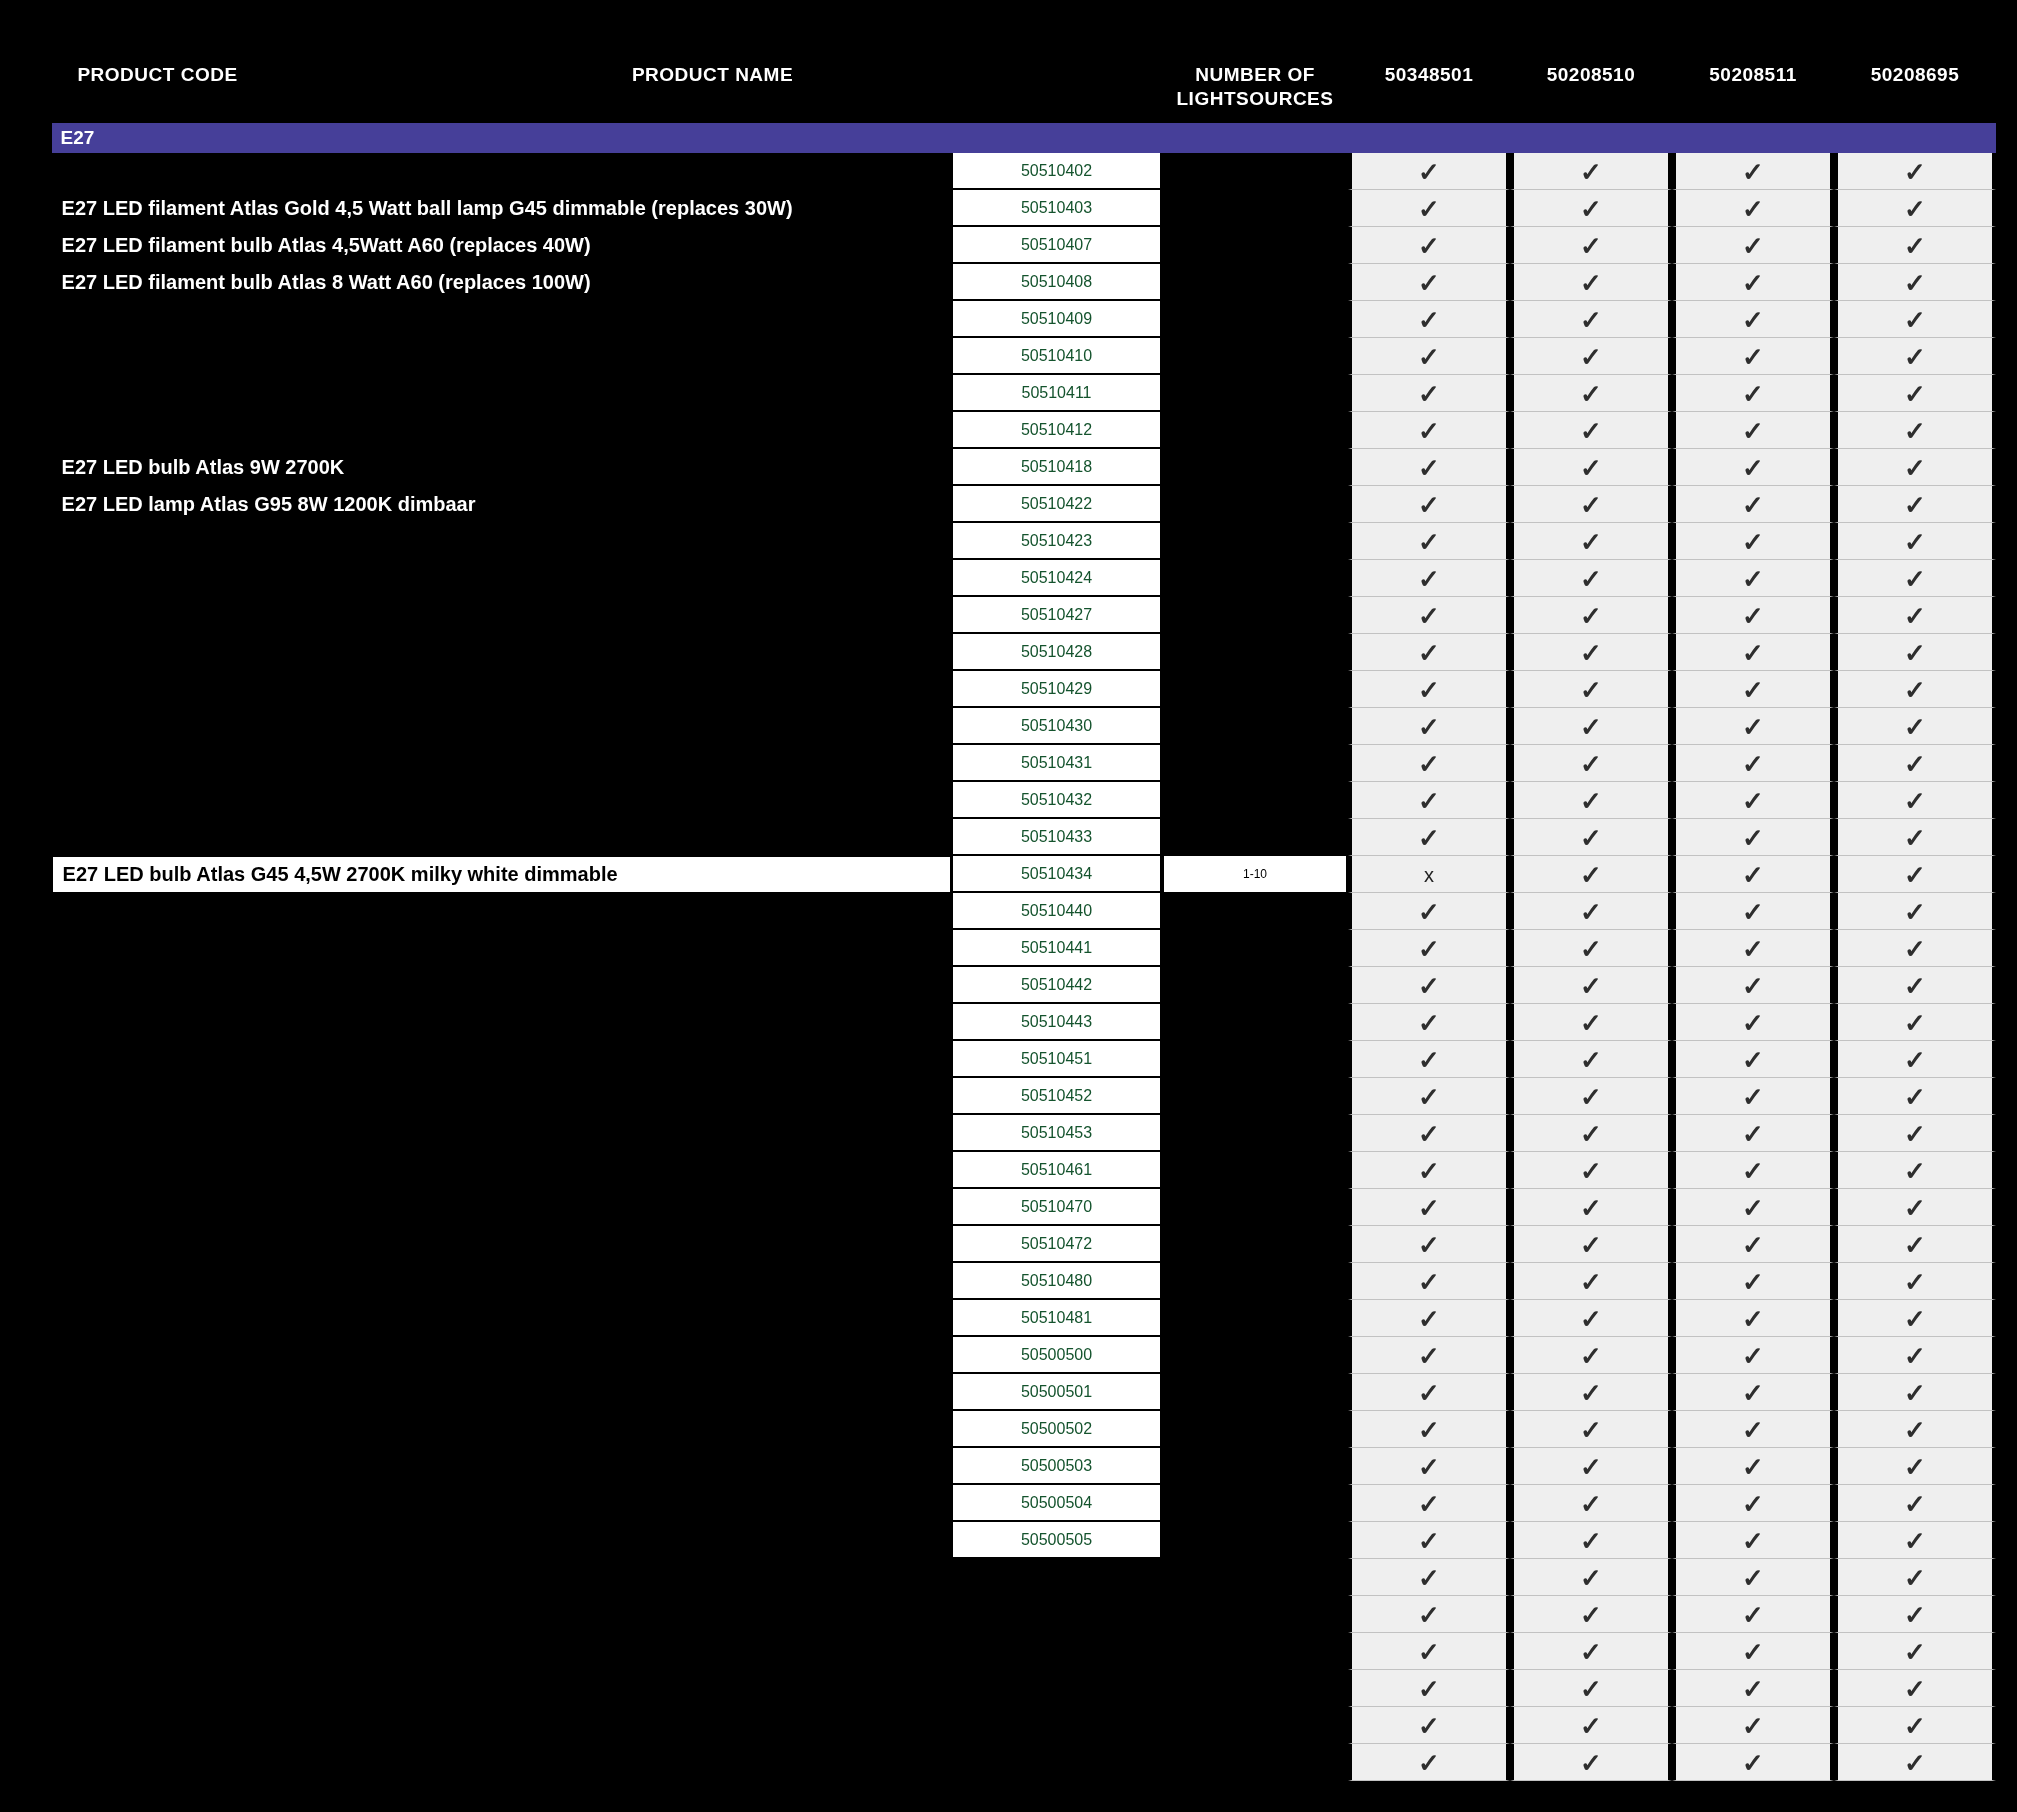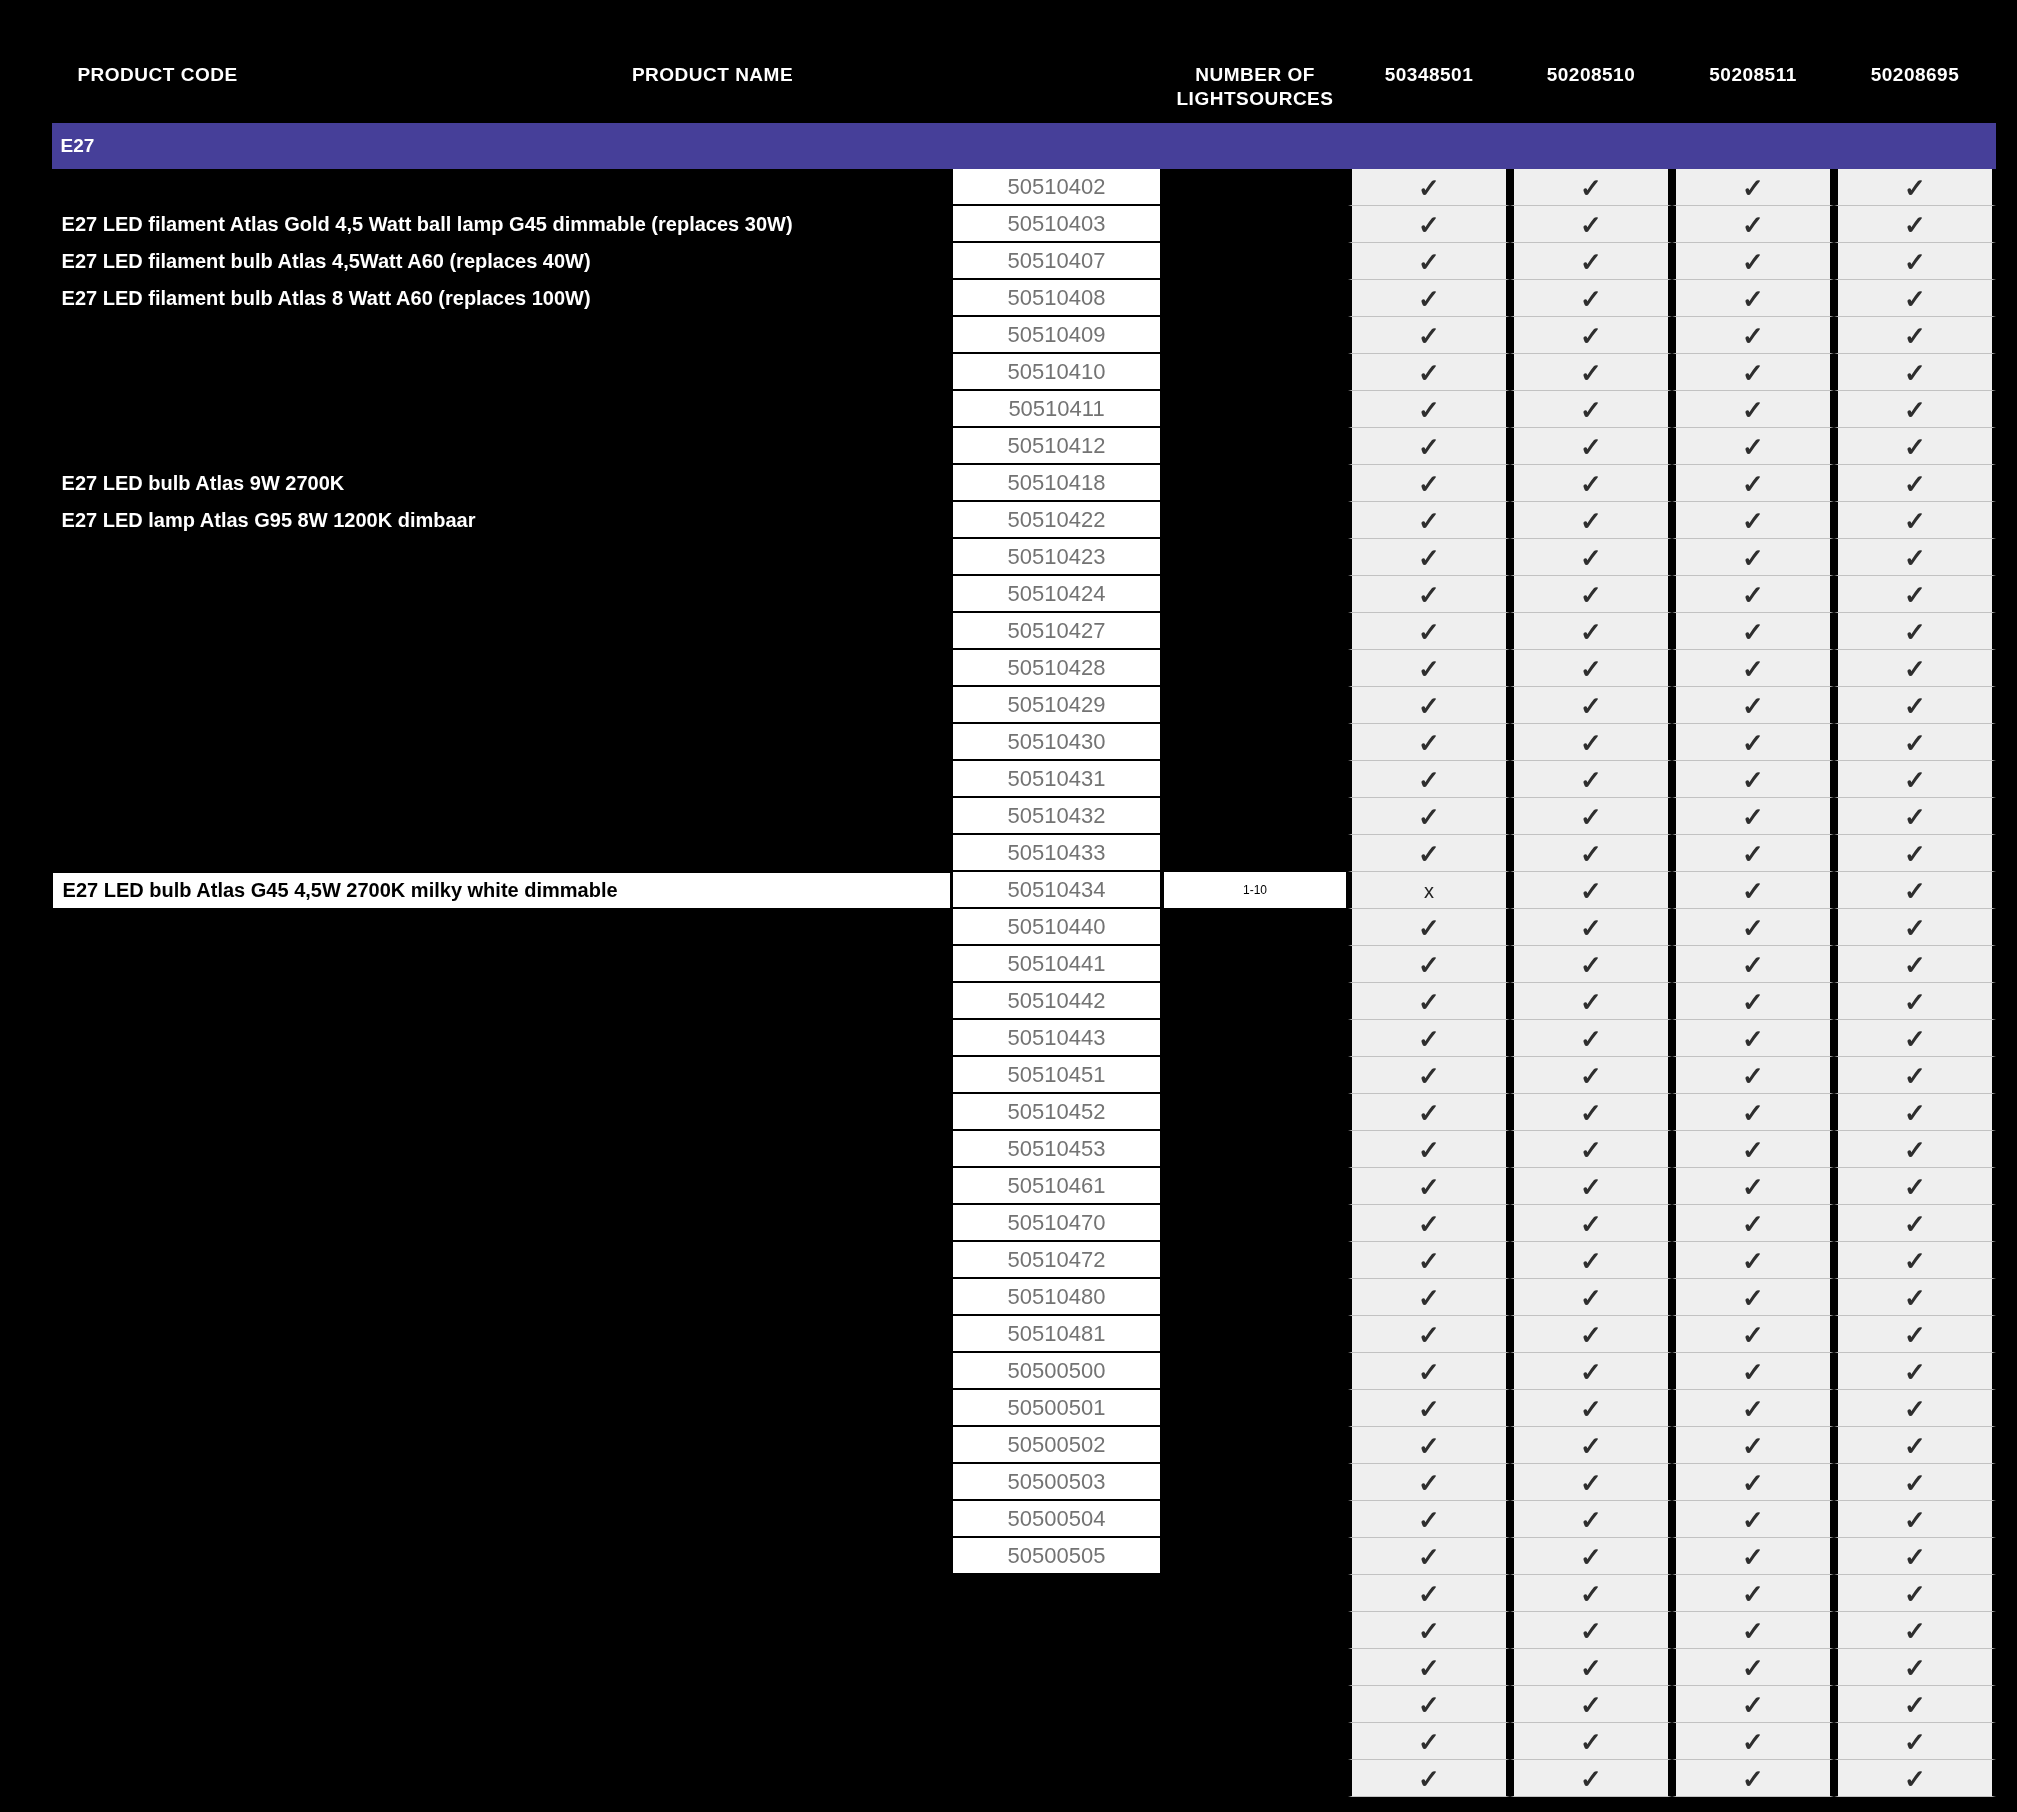--- a/index.html
+++ b/index.html
@@ -23,41 +23,41 @@
     letter-spacing: 0.5px;
     text-align: center;
     padding-top: 12.5px;
     line-height: 1.3;
   }
   .cell-name  { width: 899px; }
   .cell-code  { width: 211px; }
   .cell-qty   { width: 186px; }
   .cell-check { width: 162px; }
   .section-band {
-    height: 46px;
+    height: 30px;
     display: flex;
     align-items: center;
     padding-left: 8.6px;
     color: #fff;
     font-weight: bold;
     font-size: 19px;
   }
   .row { display: flex; height: 37px; }
   .cell { display: flex; align-items: center; overflow: hidden; }
   .cell.name {
     padding-left: 9.6px;
     font-size: 20px;
     font-weight: bold;
     color: #fff;
     white-space: nowrap;
   }
   .cell.code {
     background: #fff;
-    color: #737373;
-    font-size: 22px;
+    color: #14532d;
+    font-size: 16px;
     justify-content: center;
     border-left: 2.9px solid #000;
     border-right: 2.9px solid #000;
     border-bottom: 2.9px solid #000;
   }
   .cell.code.empty { background: #000; border-color: #000; }
   .cell.qty {
     justify-content: center;
     font-size: 12px;
     color: #000;

